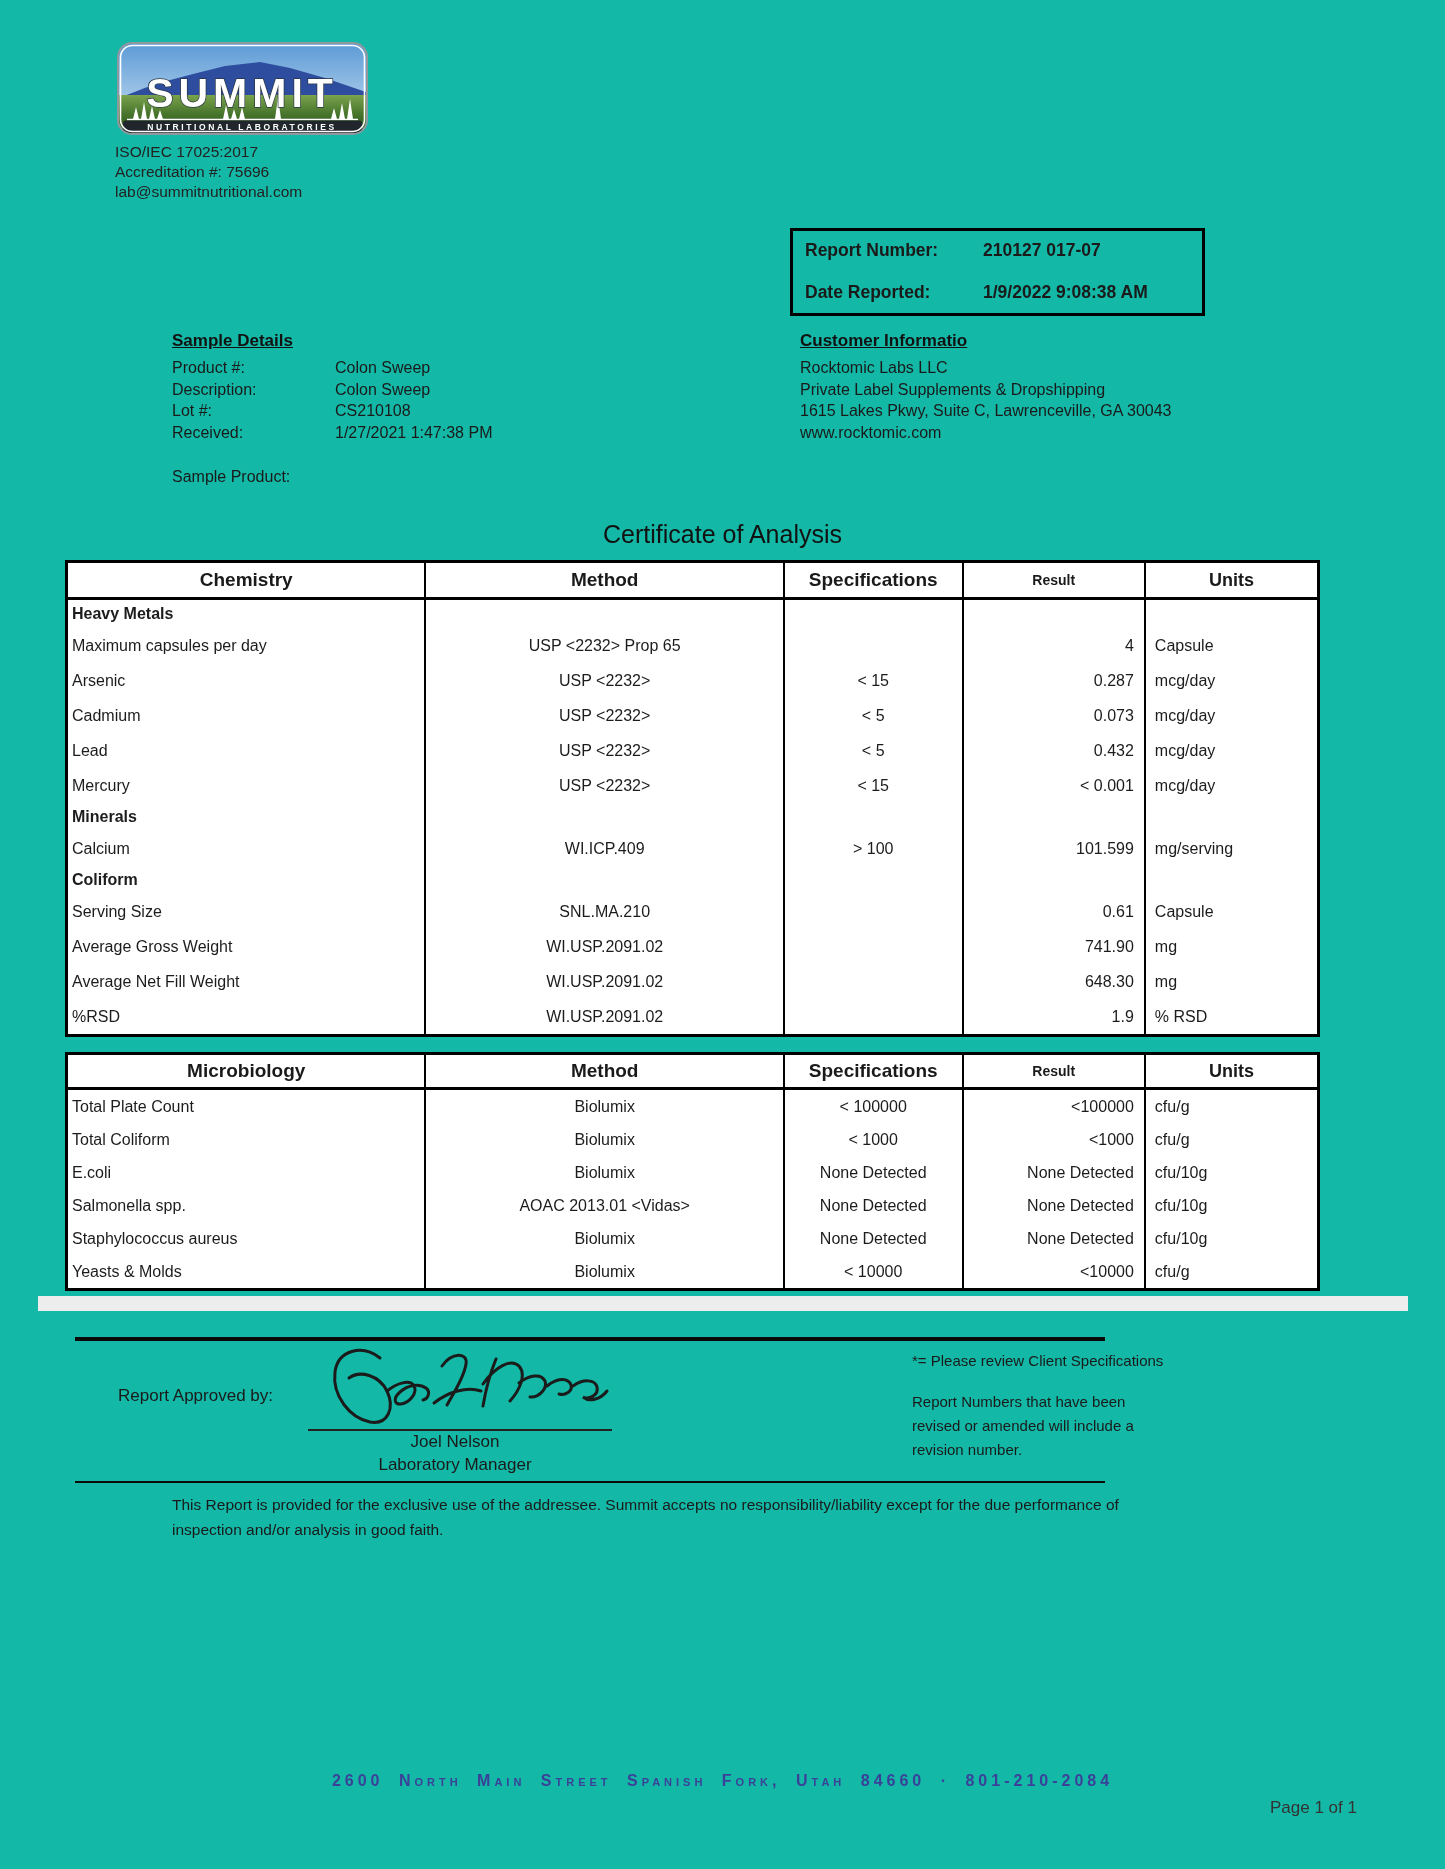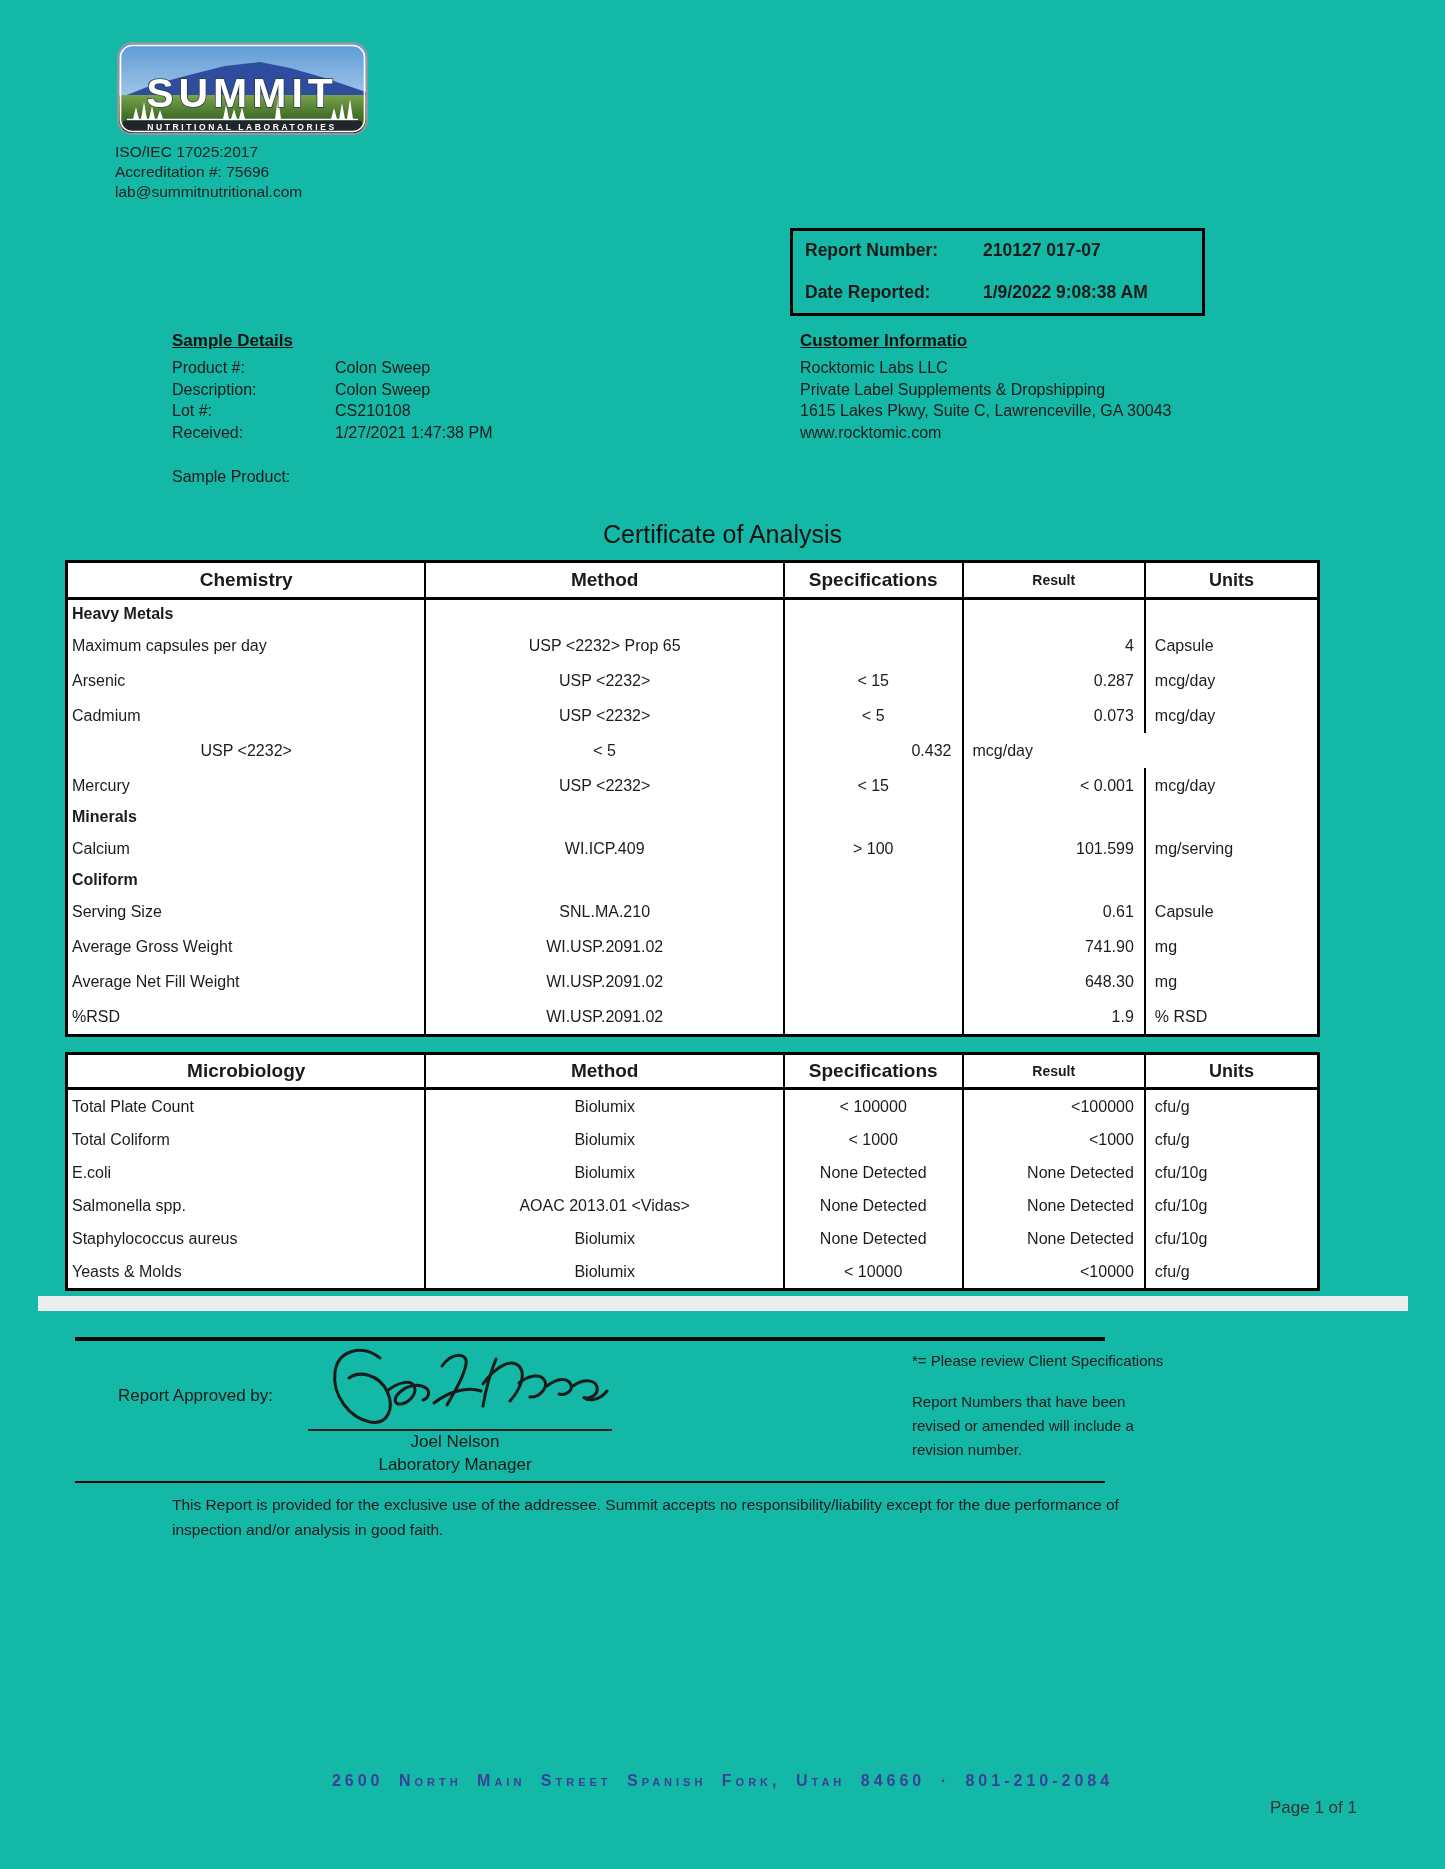--- a/index.html
+++ b/index.html
@@ -197,20 +197,21 @@
 
         <div class="trow row-data">
           <div class="rcell c-name">Cadmium</div>
           <div class="rcell c-method">USP &lt;2232&gt;</div>
           <div class="rcell c-spec">&lt; 5</div>
           <div class="rcell c-result">0.073</div>
           <div class="rcell c-units">mcg/day</div>
         </div>
 
         <div class="trow row-data">
+          <div class="rcell c-name">Lead</div>
           <div class="rcell c-method">USP &lt;2232&gt;</div>
           <div class="rcell c-spec">&lt; 5</div>
           <div class="rcell c-result">0.432</div>
           <div class="rcell c-units">mcg/day</div>
         </div>
 
         <div class="trow row-data">
           <div class="rcell c-name">Mercury</div>
           <div class="rcell c-method">USP &lt;2232&gt;</div>
           <div class="rcell c-spec">&lt; 15</div>

